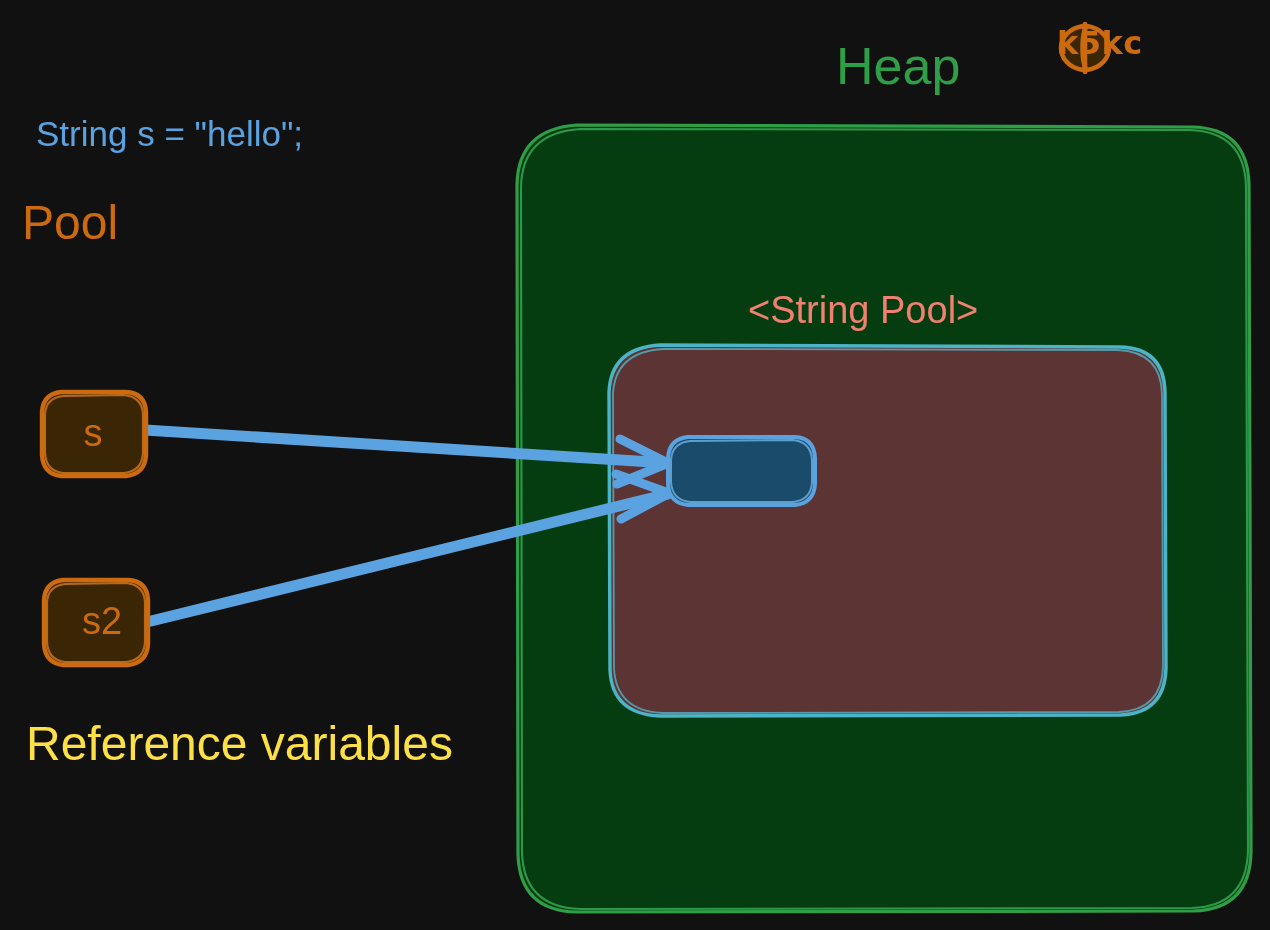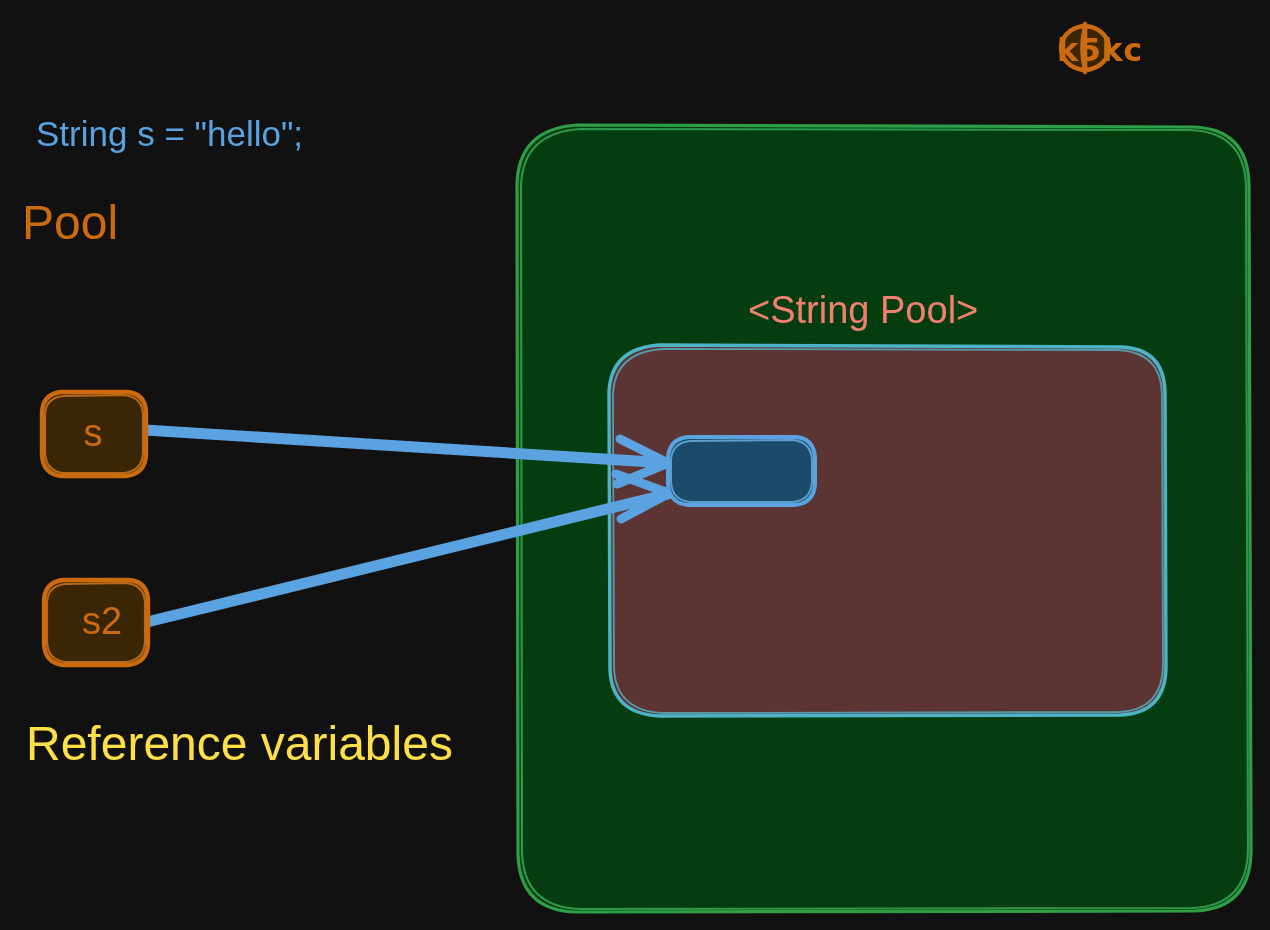--- a/index.html
+++ b/index.html
@@ -92,21 +92,21 @@
     top: 447px;
     width: 148px;
     color: #5AA3E0;
     font-size: 38px;
   }
 
   
   #watermark {
     position: absolute;
     left: 1057px;
-    top: 31px;
+    top: 24px;
     display: flex;
     align-items: flex-start;
     gap: 10px;
   }
   #watermark-text {
     color: #CC6A10;
     font-size: 32px;
     font-weight: bold;
     font-family: "DejaVu Sans", sans-serif;
     letter-spacing: 0.5px;
@@ -164,20 +164,21 @@
     </g>
 
   </svg>
 
   <div class="txt" id="code-snippet">
     <span class="code-line">String s = "hello";</span>
   </div>
 
   <div class="txt" id="stack-title">Pool</div>
 
+  <div class="txt" id="heap-title">Heap</div>
 
   <div class="txt" id="pool-title">&lt;String Pool&gt;</div>
 
   <div class="txt" id="reference-variables-label">Reference variables</div>
 
   <div class="box-label" id="var-s-label">s</div>
 
   <div class="box-label" id="var-s2-label">s2</div>
 
 

